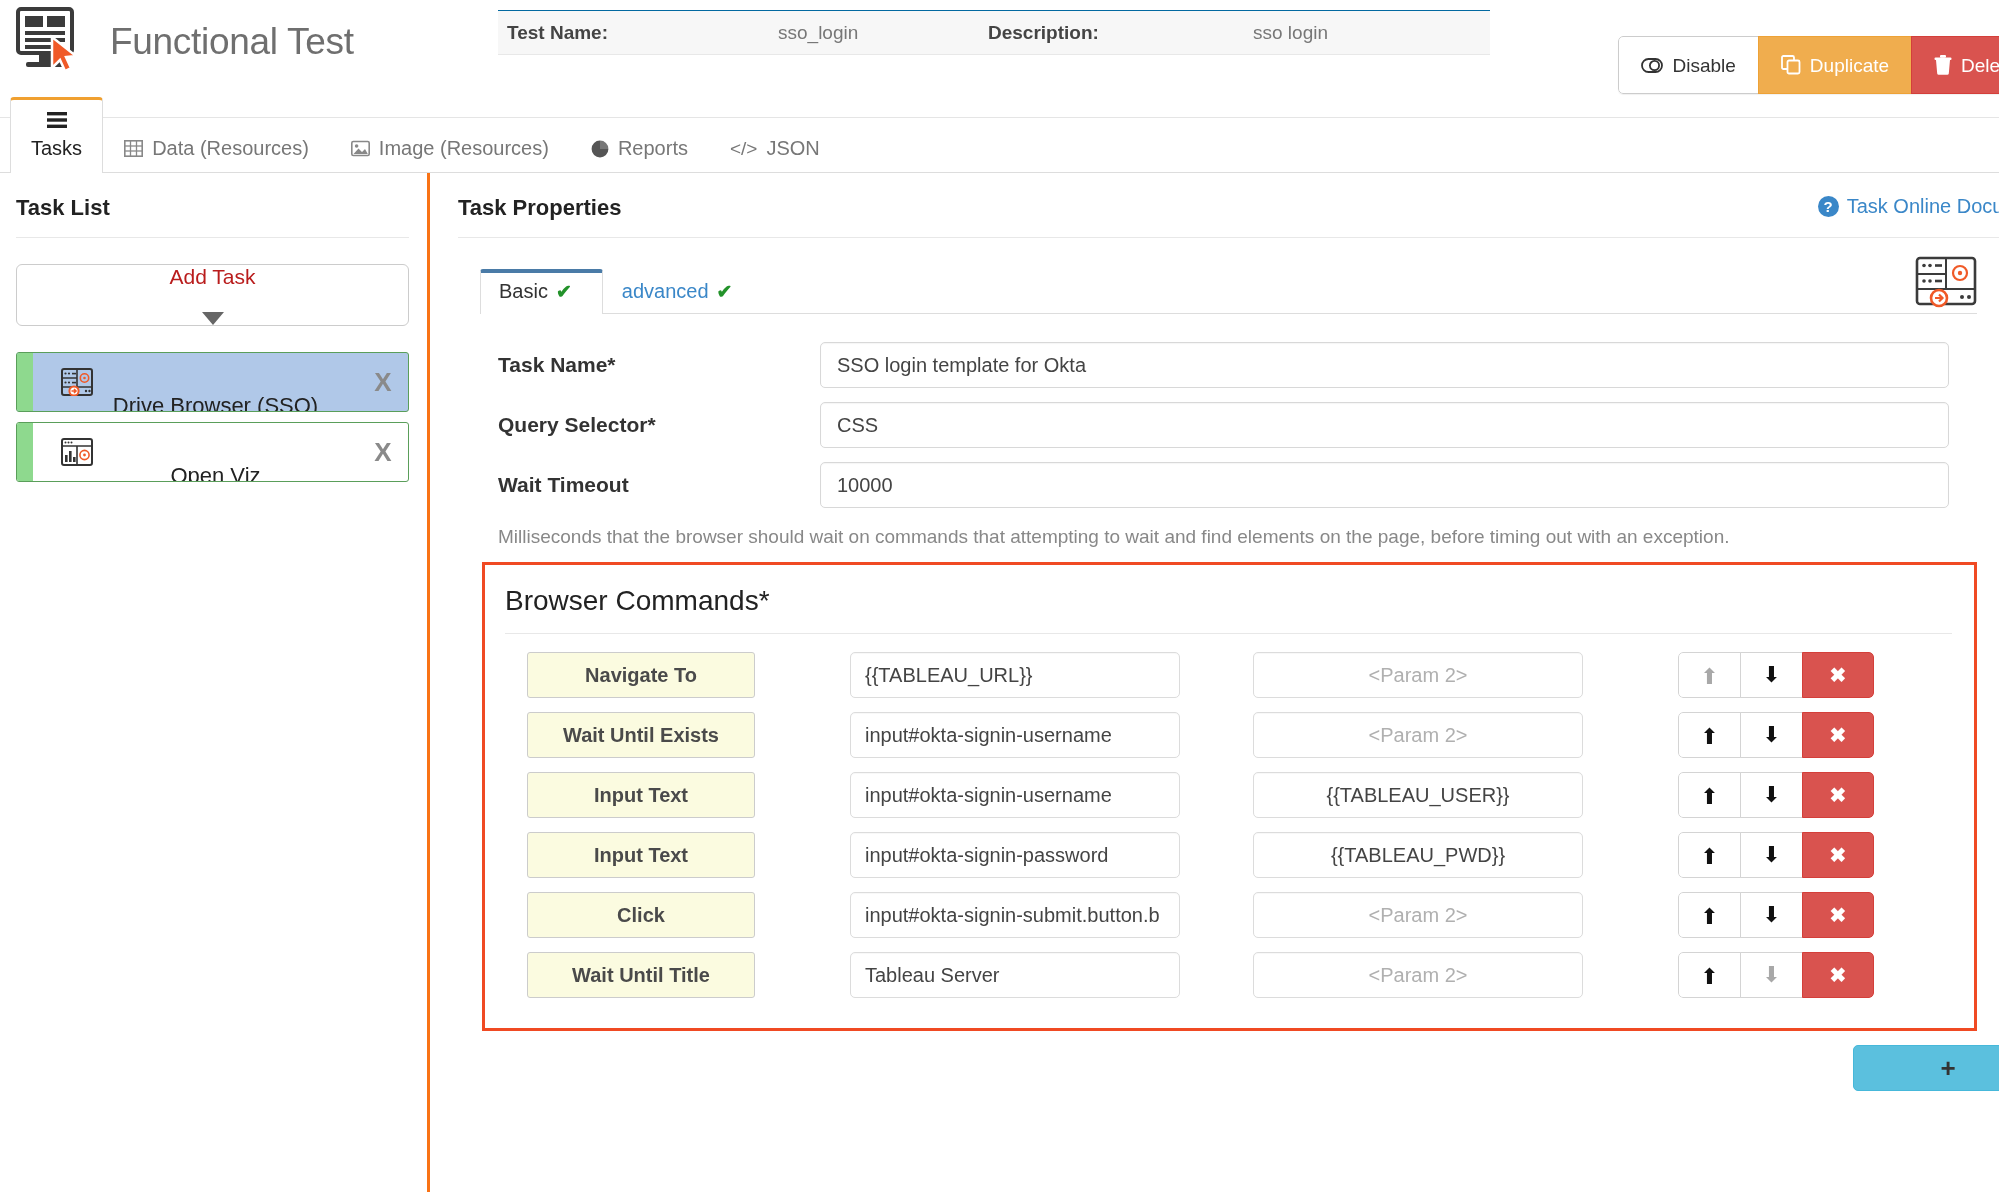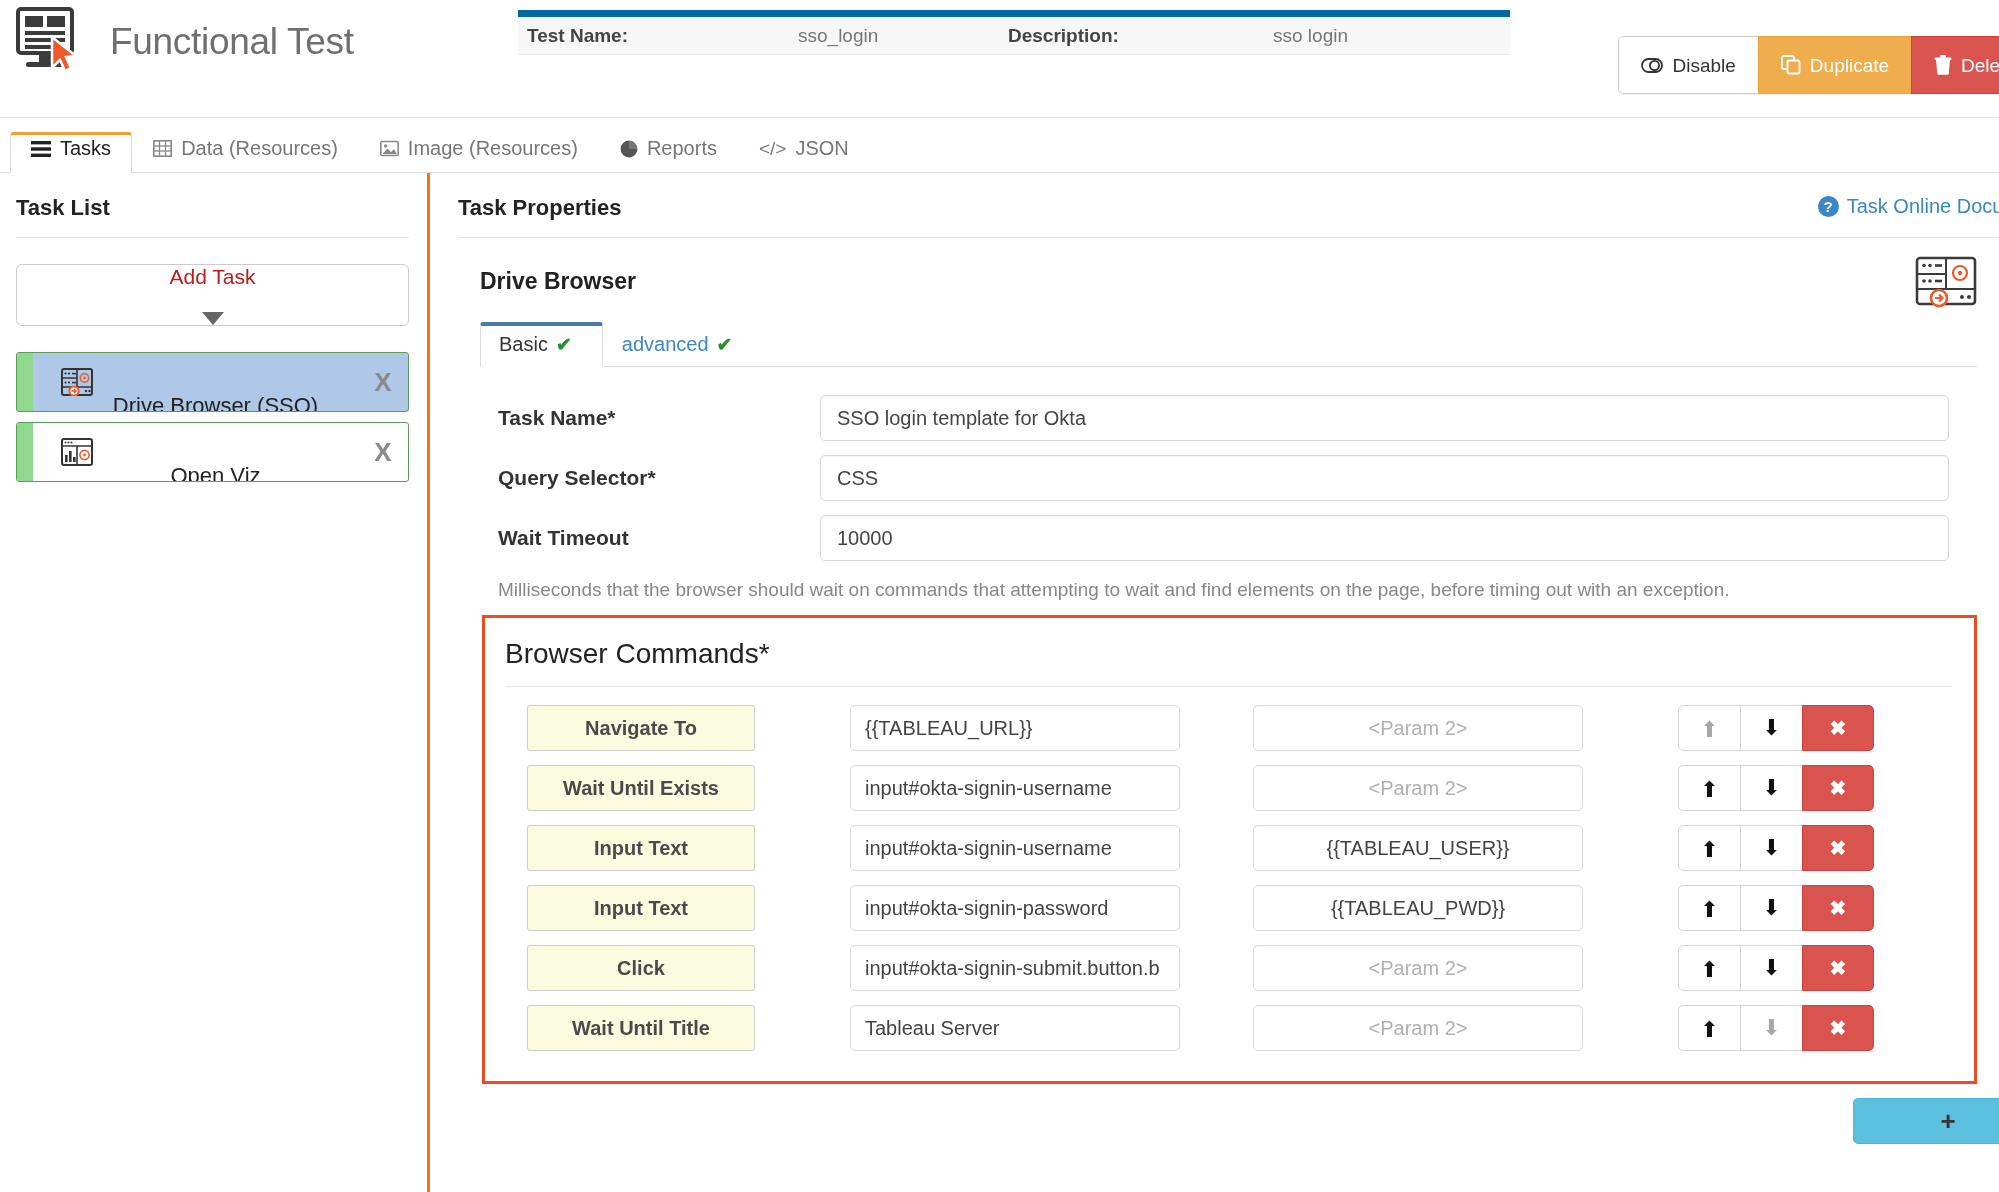--- a/index.html
+++ b/index.html
@@ -33,26 +33,26 @@
   .brand-title {
     font-size: 37px;
     color: #6f6f6f;
     font-weight: 400;
     letter-spacing: -0.3px;
     white-space: nowrap;
   }
 
   .test-meta {
     position: absolute;
-    left: 518px;
+    left: 498px;
     top: 10px;
     width: 992px;
     height: 45px;
     background: #f7f7f7;
-    border-top: 7px solid #0369a1;
+    border-top: 1px solid #0369a1;
     border-bottom: 1px solid #e8e8e8;
     display: flex;
     align-items: center;
   }
   .meta-label {
     font-size: 19px;
     font-weight: bold;
     color: #444;
     white-space: nowrap;
   }
@@ -129,21 +129,22 @@
     position: relative;
     top: 1px;
     white-space: nowrap;
   }
   .tab.active {
     color: #222222;
     background: #ffffff;
     border-color: #dddddd;
     border-top: 3px solid #f0a030;
     border-radius: 4px 4px 0 0;
-    padding-top: 2px;
+    padding-top: 12px;
+    flex-direction: column;
   }
   .tab .ticon { display:inline-flex; align-items:center; }
 
   
   .body-wrap { display: flex; height: calc(1192px - 118px - 55px); }
 
   
   .left-panel {
     width: 430px;
     flex: 0 0 430px;
@@ -632,21 +633,20 @@
           <circle cx="15" cy="25" r="1.8" fill="#3b3b3b"></circle>
         <rect x="20" y="23.7" width="7" height="2.6" fill="#3b3b3b"></rect>
         <circle cx="45" cy="17" r="7" fill="none" stroke="#f05a28" stroke-width="2.2"></circle>
         <circle cx="45" cy="17" r="2.2" fill="#f05a28"></circle>
         <circle cx="24" cy="42" r="8" fill="#fff" stroke="#f05a28" stroke-width="2.6"></circle>
         <path d="M20 42 h7 M24 38.5 l3.5 3.5 l-3.5 3.5" stroke="#f05a28" stroke-width="2.2" fill="none"></path>
         <circle cx="47" cy="41" r="2" fill="#3b3b3b"></circle>
           <circle cx="54" cy="41" r="2" fill="#3b3b3b"></circle>
       </svg>
 
-      <div class="card-title">Drive Browser</div>
 
       <div class="subtabs">
         <div class="subtab active">
           <span>Basic</span>
           <span class="chk">✔</span>
         </div>
         <div class="subtab">
           <span>advanced</span>
           <span class="chk">✔</span>
         </div>

